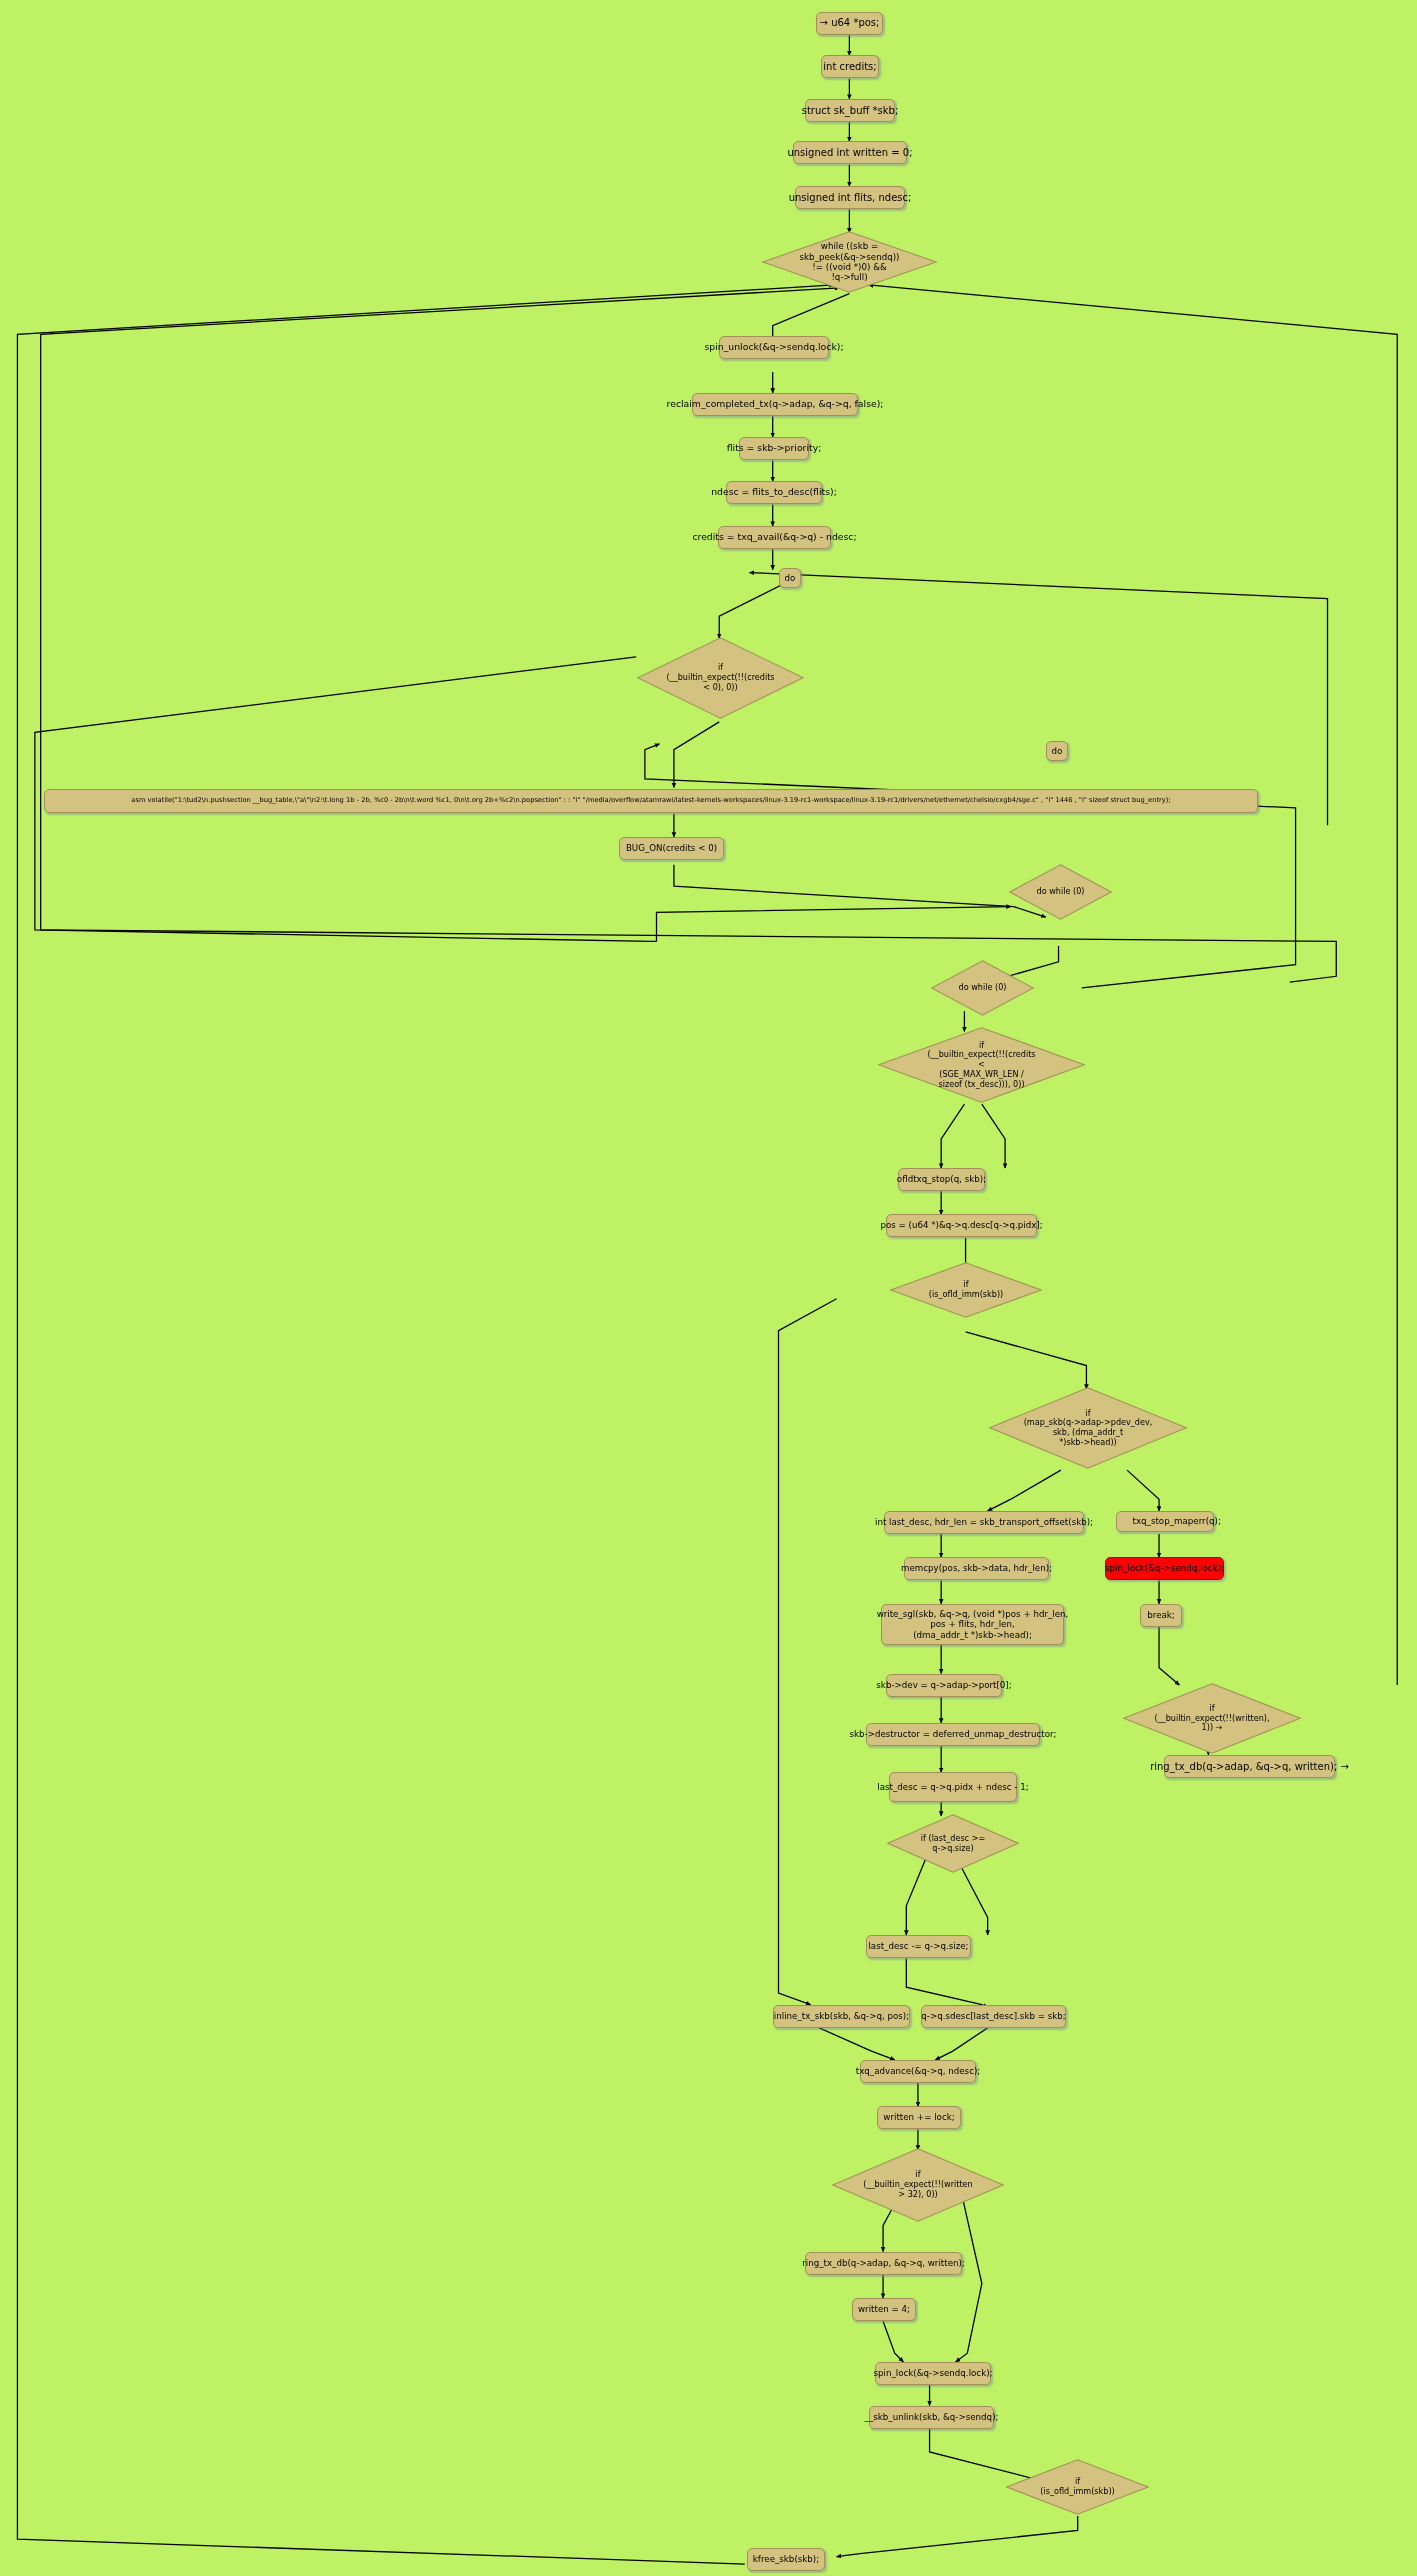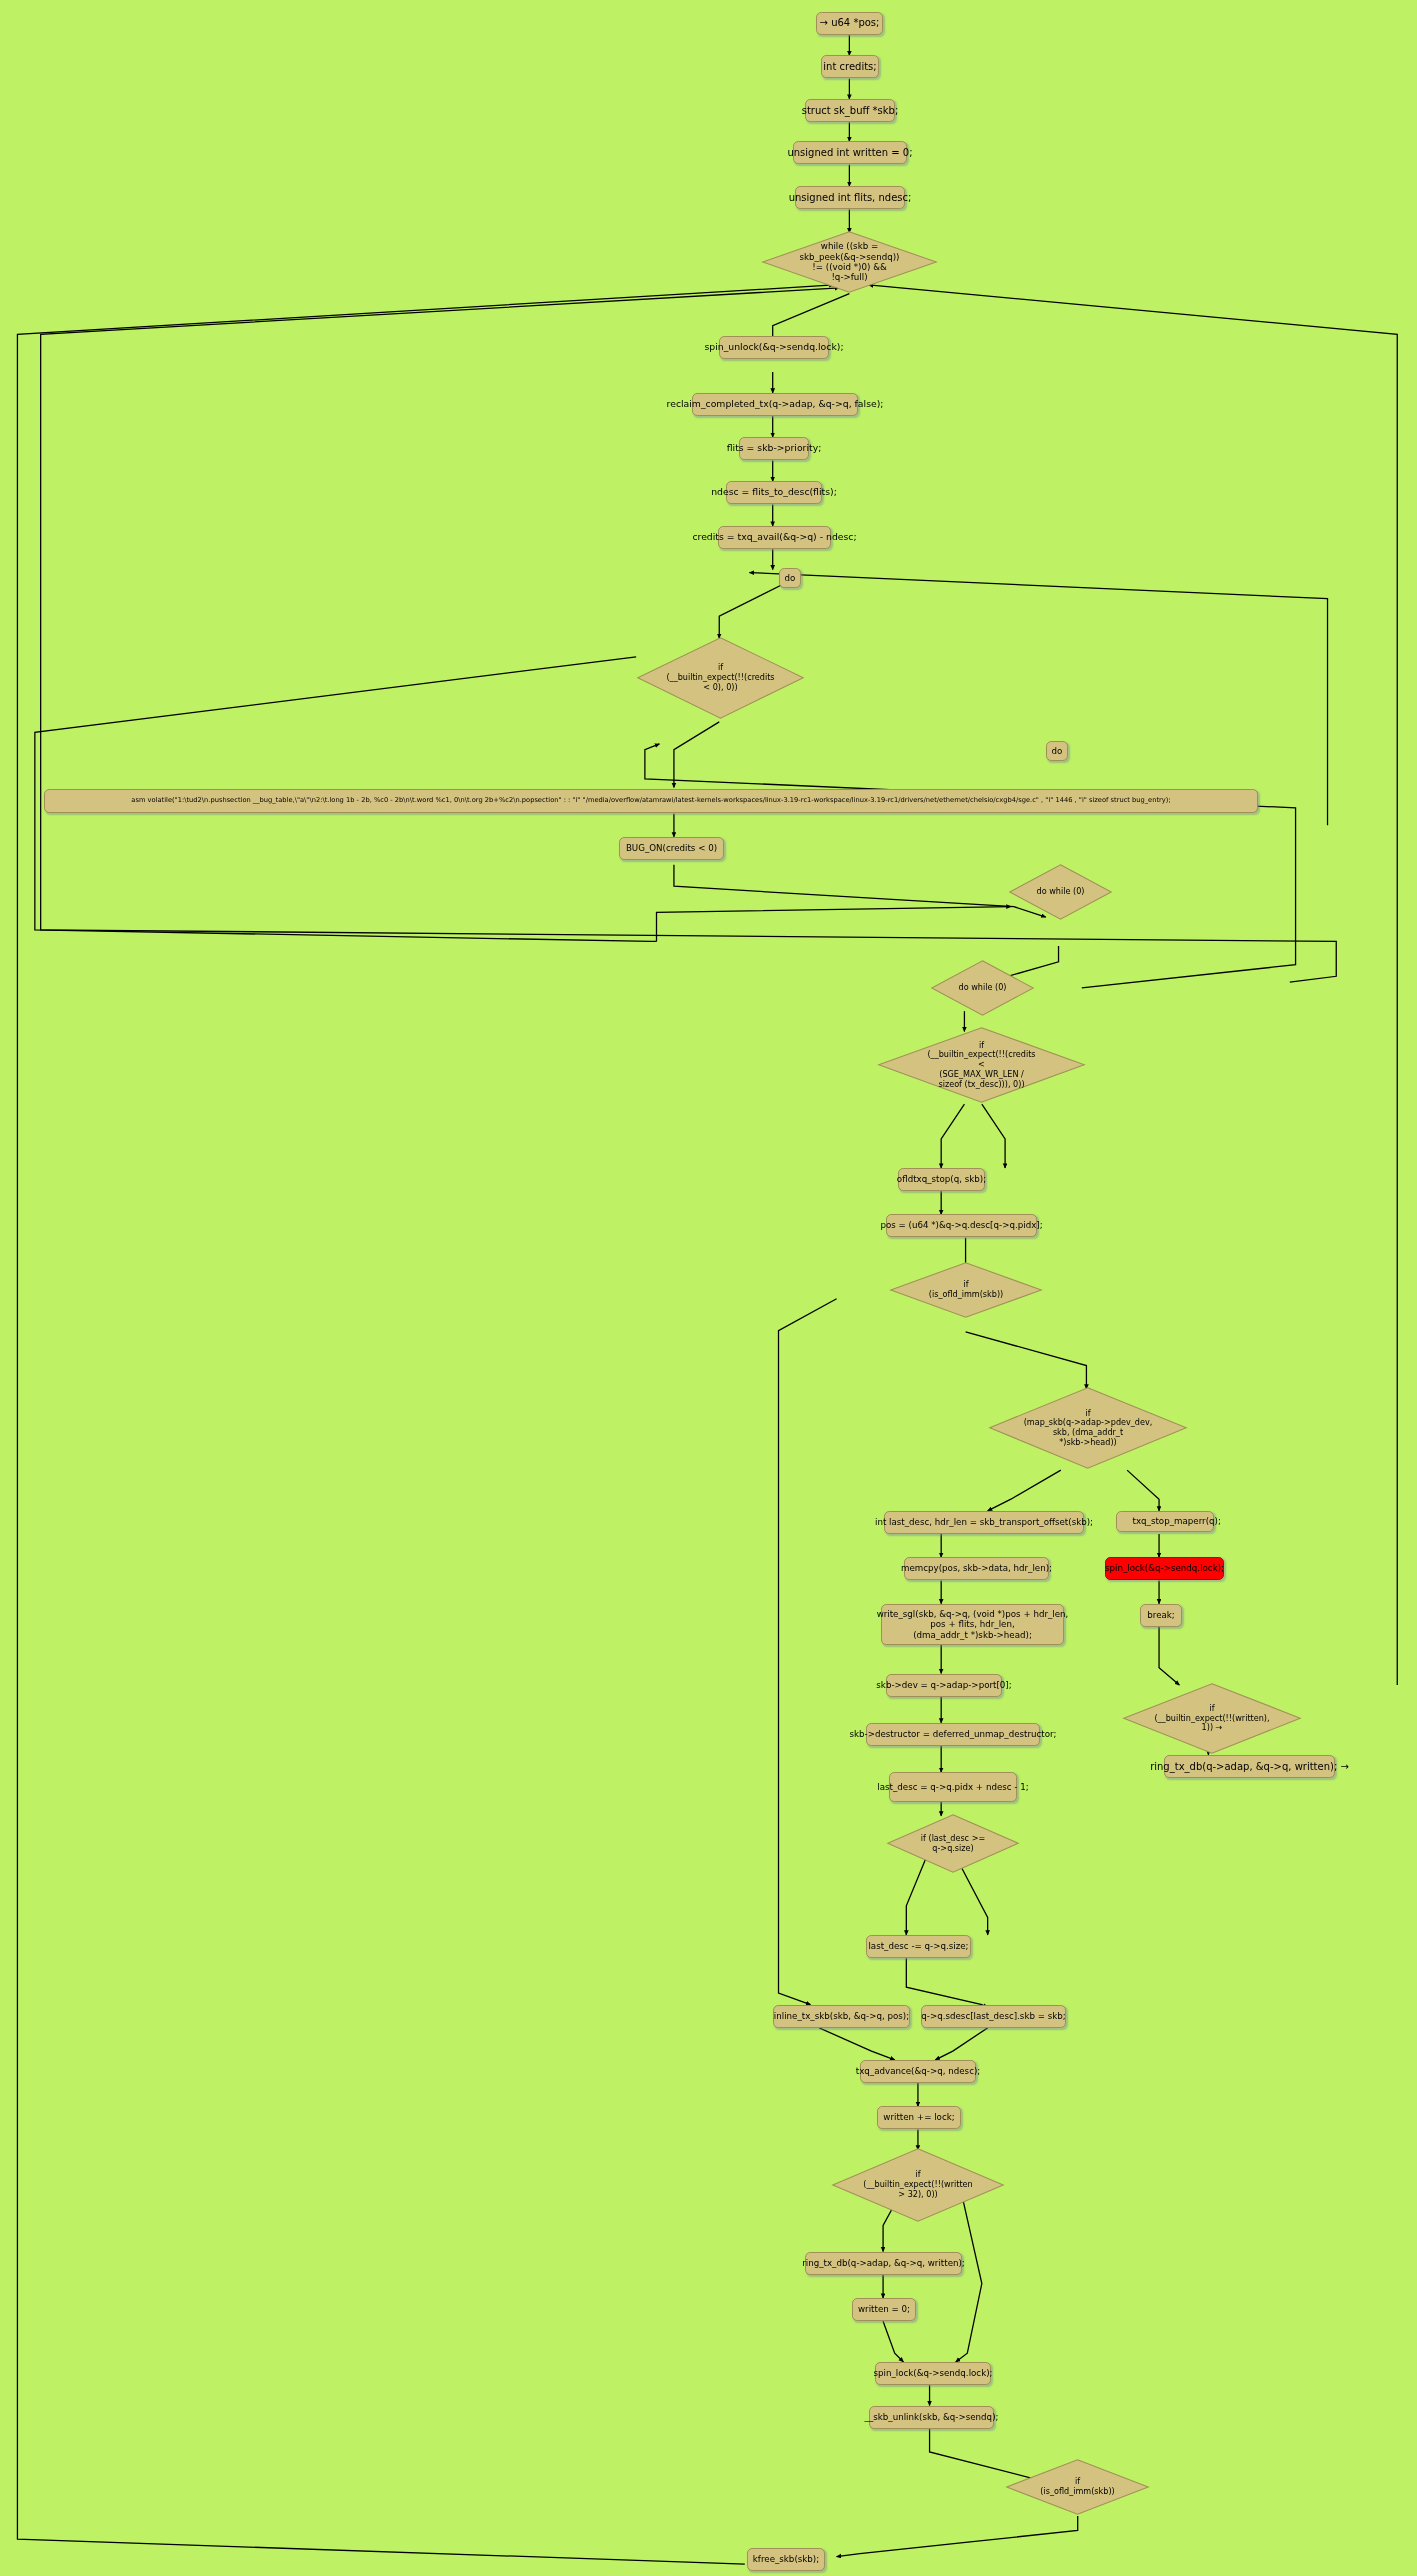--- a/index.html
+++ b/index.html
@@ -226,21 +226,21 @@
 <div class="dia" style="left:831px;top:2147px;width:174px;height:76px;font-size:8.1px;">
   <svg class="dshape" viewBox="0 0 300 130" preserveAspectRatio="none">
     <polygon points="150,3 297,65 150,127 3,65" fill="#D4C380" stroke="#A09057" stroke-width="1.8"></polygon>
   </svg>
   <span class="dtxt">if
 (__builtin_expect(!!(written
 &gt; 32), 0))</span>
 </div>
 
 <div class="node act" style="left:805px;top:2252px;width:157px;height:23px;font-size:8.7px;">ring_tx_db(q-&gt;adap, &amp;q-&gt;q, written);</div>
-<div class="node act" style="left:852px;top:2298px;width:64px;height:23px;font-size:8.7px;">written = 0;</div>
+<div class="node act" style="left:852px;top:2298px;width:64px;height:23px;font-size:8.7px;">written = 4;</div>
 <div class="node act" style="left:875px;top:2362px;width:116px;height:23px;font-size:8.7px;">spin_lock(&amp;q-&gt;sendq.lock);</div>
 <div class="node act" style="left:869px;top:2406px;width:125px;height:23px;font-size:8.7px;">__skb_unlink(skb, &amp;q-&gt;sendq);</div>
 
 <div class="dia" style="left:1005px;top:2458px;width:145px;height:58px;font-size:8.1px;">
   <svg class="dshape" viewBox="0 0 250 100" preserveAspectRatio="none">
     <polygon points="125,3 247,50 125,97 3,50" fill="#D4C380" stroke="#A09057" stroke-width="1.8"></polygon>
   </svg>
   <span class="dtxt">if
 (is_ofld_imm(skb))</span>
 </div>

